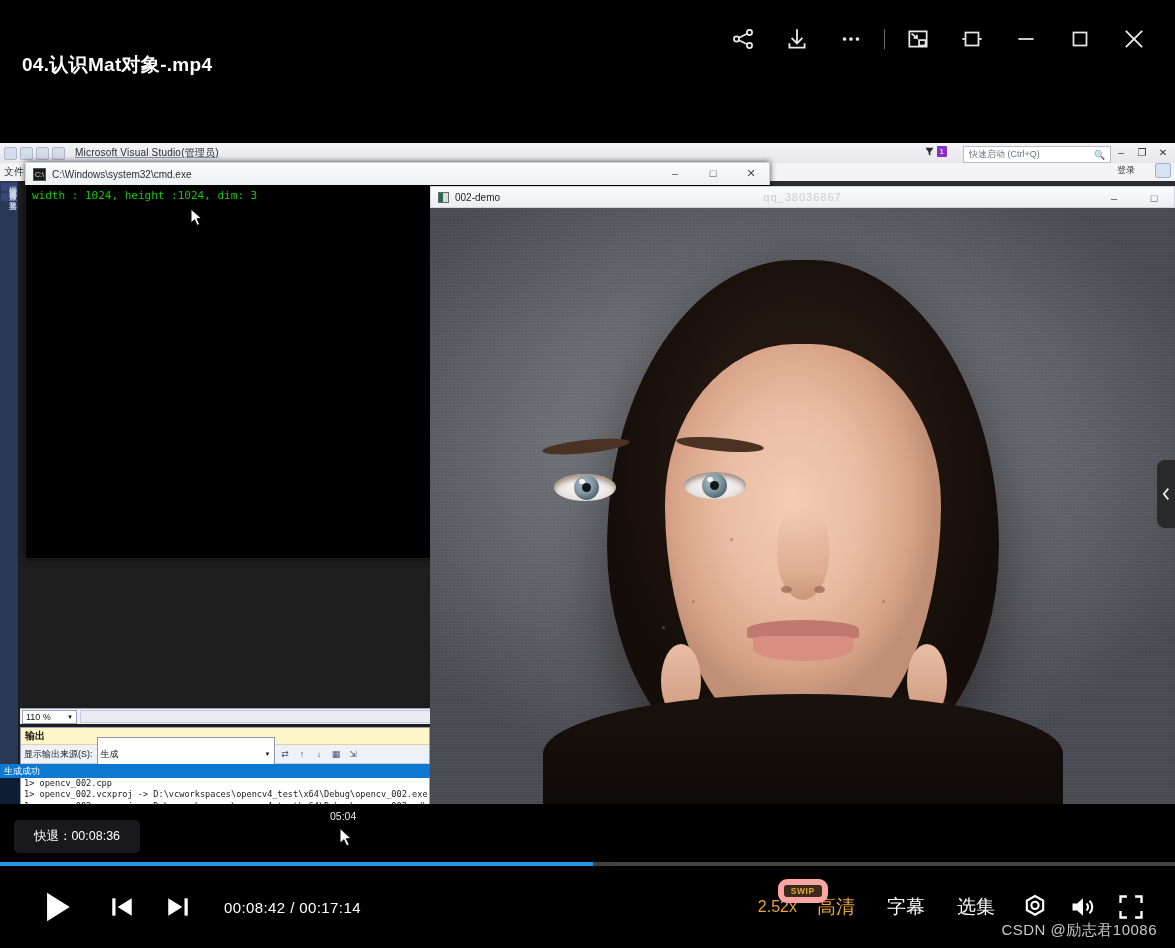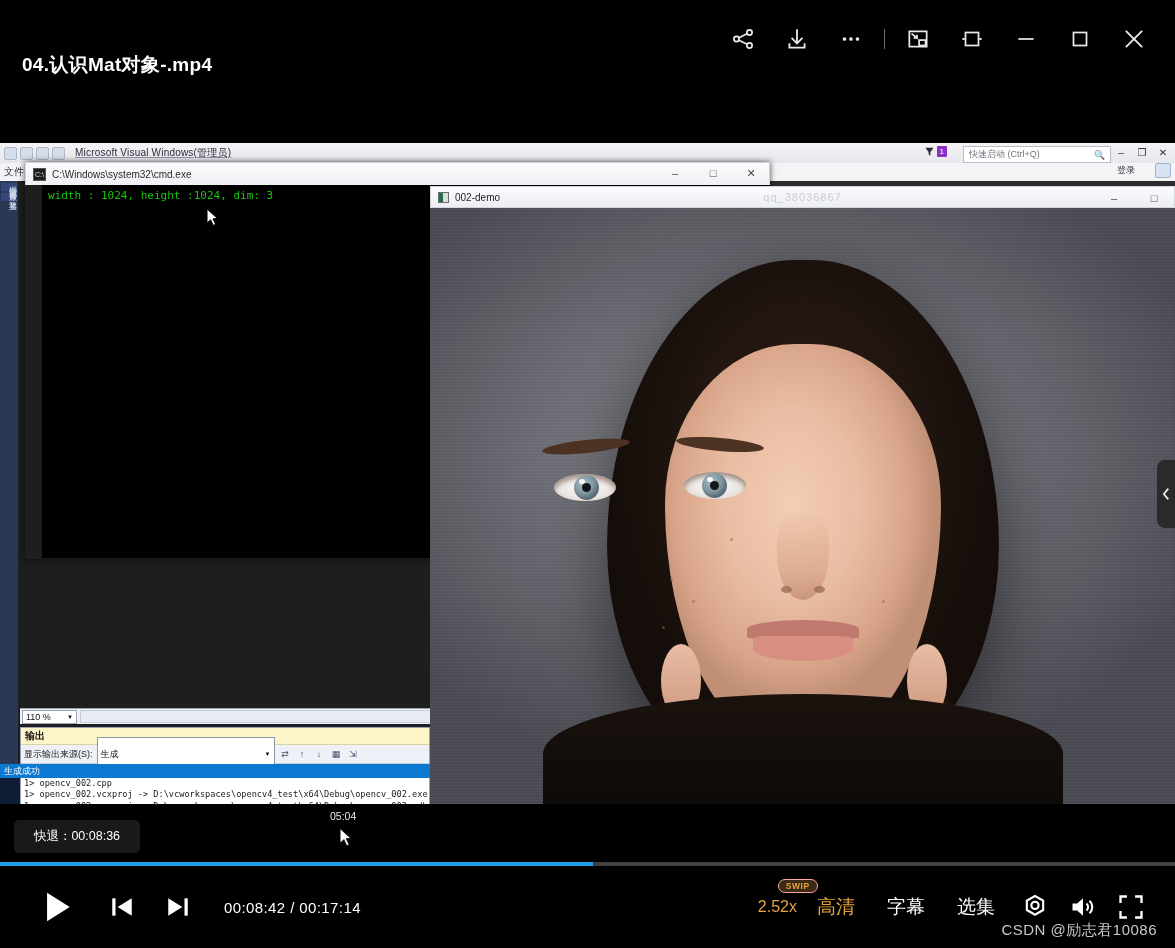--- a/index.html
+++ b/index.html
@@ -247,21 +247,21 @@
     display:flex; align-items:center;
   }
   .ctl { display:flex; align-items:center; justify-content:center; cursor:pointer; }
   .ctl-play { margin-left:34px; width:46px; height:46px;}
   .ctl-prev { margin-left:22px; width:40px; height:40px;}
   .ctl-next { margin-left:16px; width:40px; height:40px;}
   .time-text { margin-left:26px; color:#fff; font-size:15px; letter-spacing:.4px;}
   .right-ctls { position:absolute; right:20px; display:flex; align-items:center; gap:0;}
   .speed { color:#e8a33d; font-size:16px; position:relative; padding:0 4px; cursor:pointer;}
   .swip-badge {
-    position:absolute; left:24px; top:-19px; background:#3b2a17; border:1px solid #fca5a5;
+    position:absolute; left:24px; top:-19px; background:#3b2a17; border:6px solid #fca5a5;
     color:#e8a33d; font-size:8.5px; font-weight:bold; padding:1px 7px; border-radius:9px;
     letter-spacing:.5px;
   }
   .ctl-text { color:#fff; font-size:19px; padding:0 16px; cursor:pointer;}
   .ctl-text.hl { color:#e8a33d; }
   .ctl-icon { width:48px; height:44px; display:flex; align-items:center; justify-content:center; cursor:pointer;}
   .watermark {
     position:absolute; right:18px; bottom:8px; color:#d9d9d9; font-size:15px; letter-spacing:.5px;
     opacity:.92; pointer-events:none;margin-top:22px;
   }
@@ -335,21 +335,21 @@
   <div class="screen">
 
     <div class="vs-win">
       <div class="vs-titlebar">
         <div class="vs-qat">
           <span class="vs-qicon"></span>
           <span class="vs-qicon"></span>
           <span class="vs-qicon"></span>
           <span class="vs-qicon"></span>
         </div>
-        <span class="vs-title-text">Microsoft Visual Windows(管理员)</span>
+        <span class="vs-title-text">Microsoft Visual Studio(管理员)</span>
         <div class="vs-funnel">
           <svg width="11" height="11" viewBox="0 0 24 24" fill="#2b2b38">
               <polygon points="3,4 21,4 14,13 14,21 10,18 10,13"></polygon>
             </svg>
           <span class="vs-badge">1</span>
         </div>
         <div class="vs-qs">
           <span>快速启动 (Ctrl+Q)</span>
           <span class="vs-qs-mag">🔍</span>
         </div>
@@ -383,21 +383,21 @@
       <div class="cmd-win">
         <div class="cmd-title">
           <span class="cmd-icon">C:\</span>
           <span>C:\Windows\system32\cmd.exe</span>
           <div class="cmd-wctrls">
             <span class="cmd-wbtn">–</span>
             <span class="cmd-wbtn">□</span>
             <span class="cmd-wbtn">✕</span>
           </div>
         </div>
-        <div class="cmd-body" style="color: rgb(22, 198, 12); margin-left: 16px;">
+        <div class="cmd-body" style="color: rgb(22, 198, 12);">
           <span>width : 1024, height :1024, dim: 3</span>
           <span class="cmd-cursor-arrow">
             <svg width="13" height="18" viewBox="0 0 13 18">
               <polygon points="0,0 0,14 3.6,10.8 6.2,16.4 8.6,15.2 6,9.8 10.6,9.6" fill="#fff" stroke="#000" stroke-width="1"></polygon>
             </svg>
           </span>
         </div>
       </div>
 
       <div class="out-panel">

